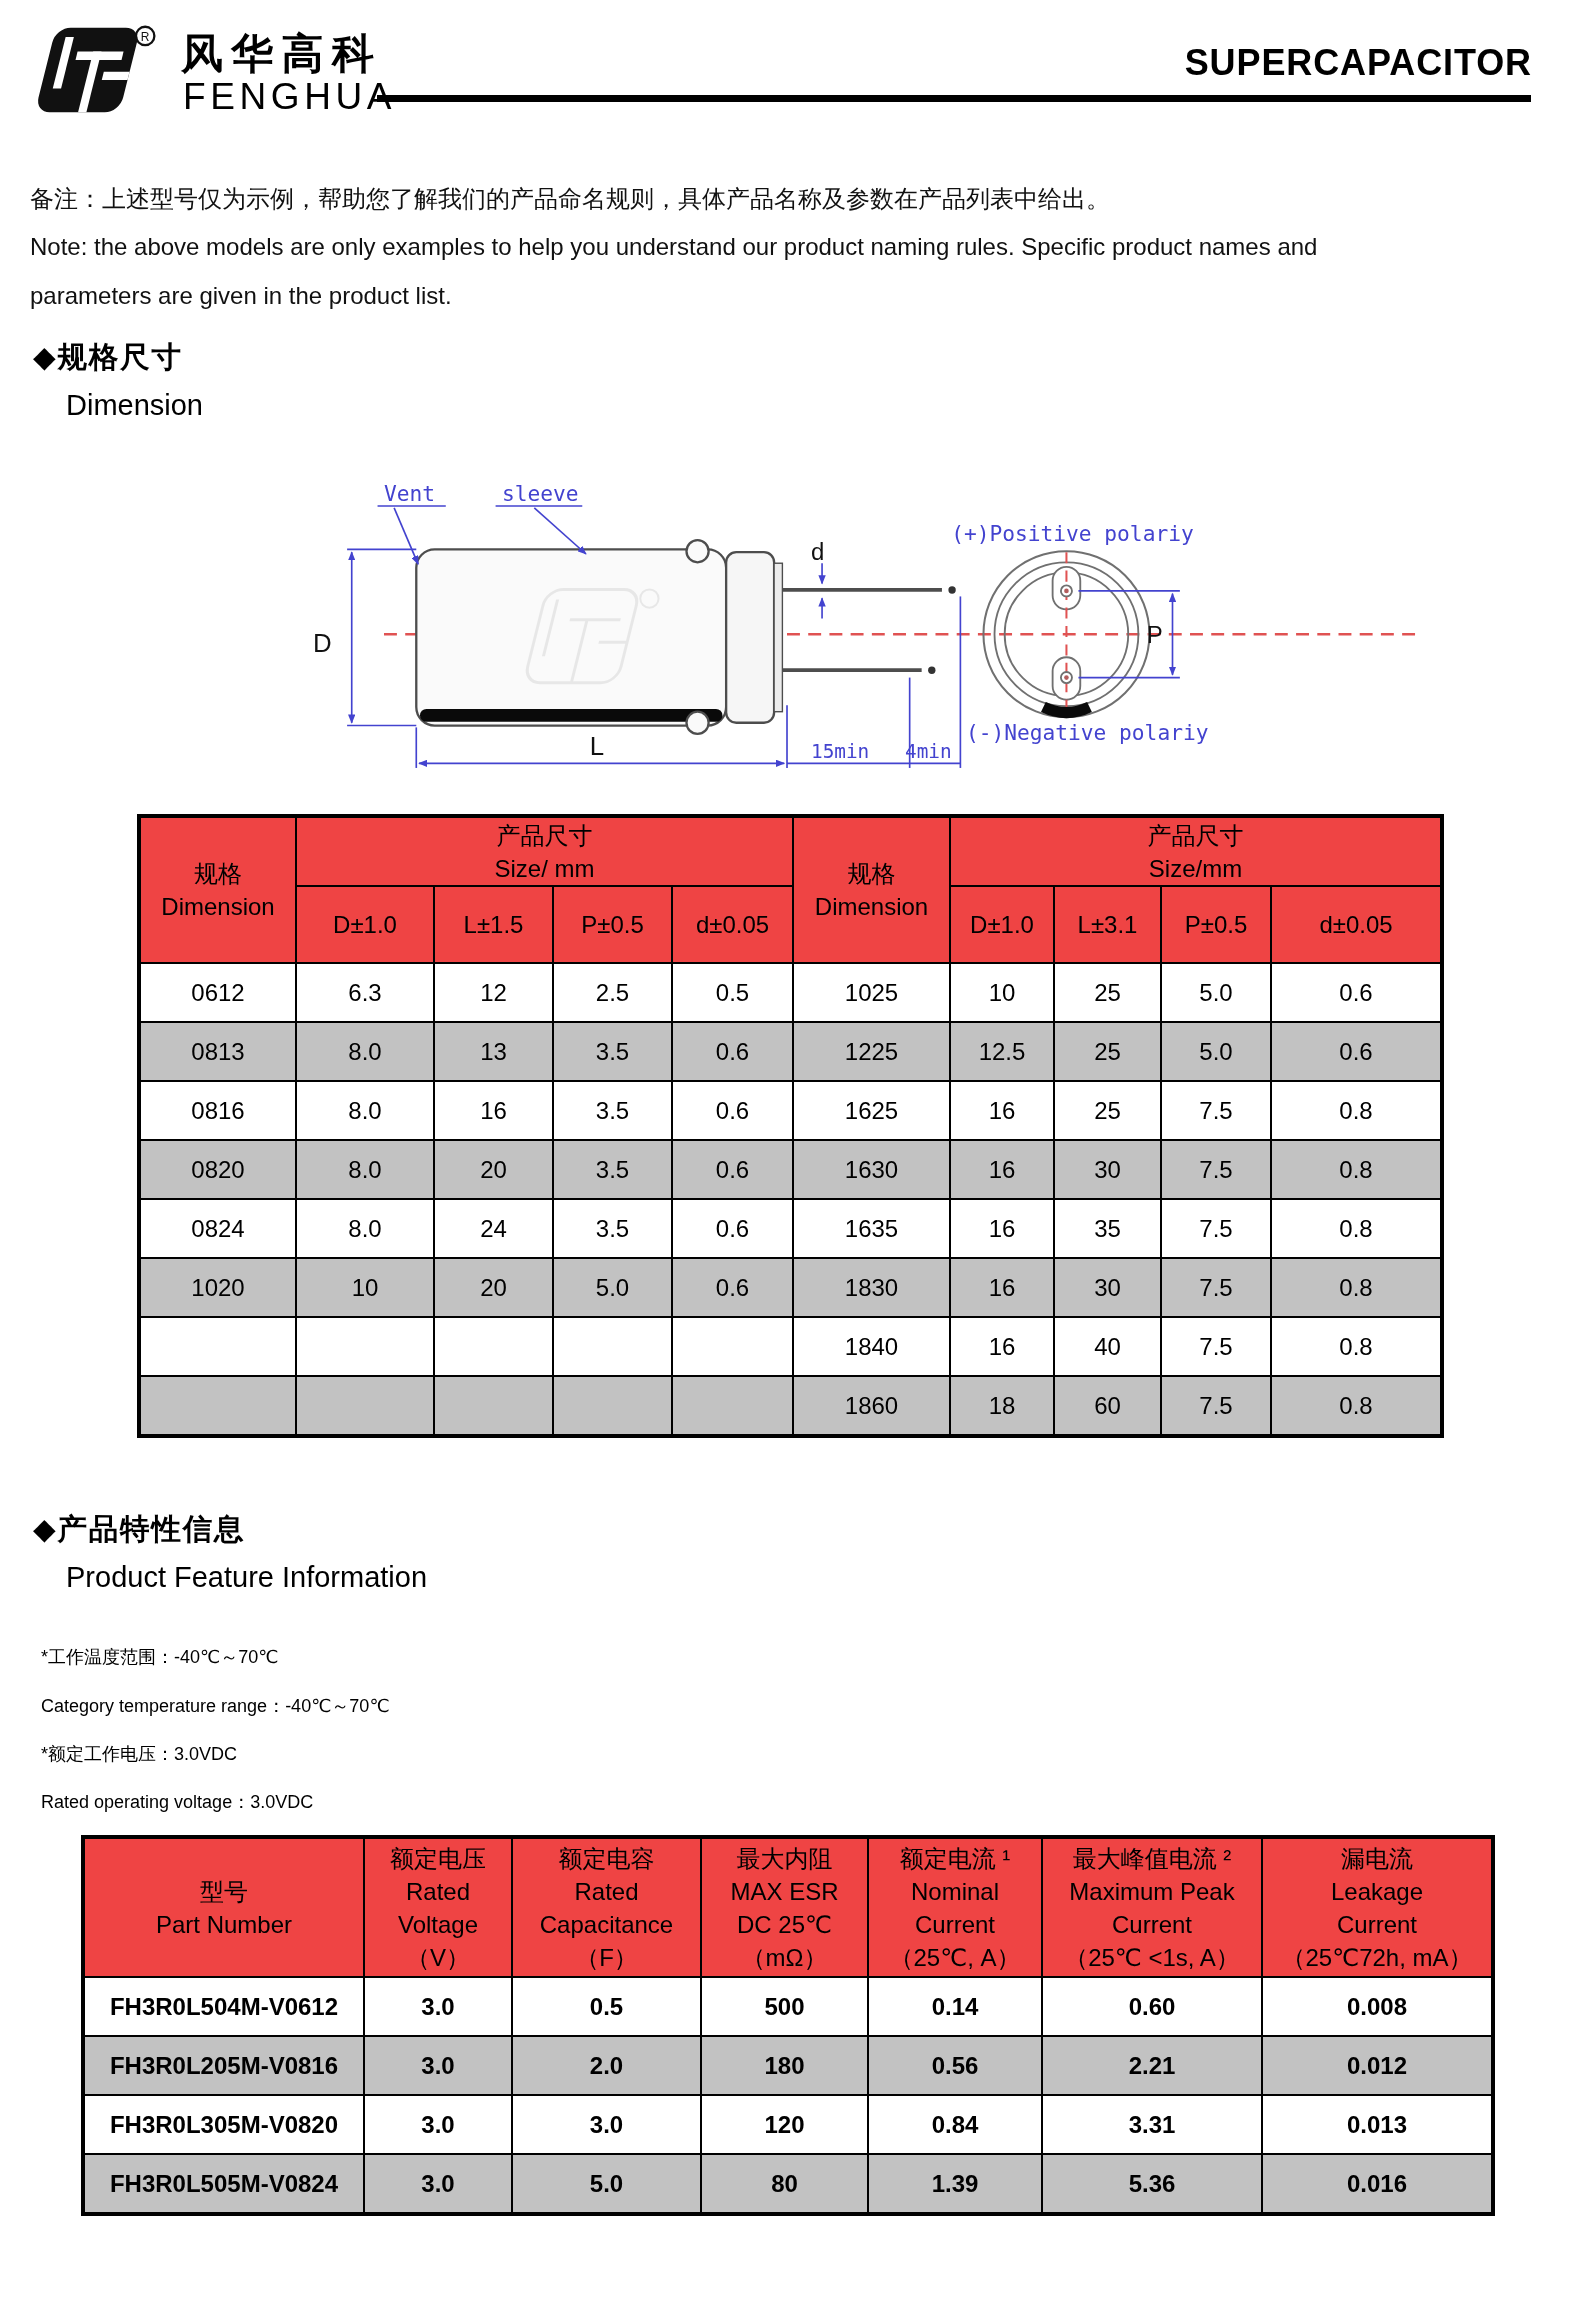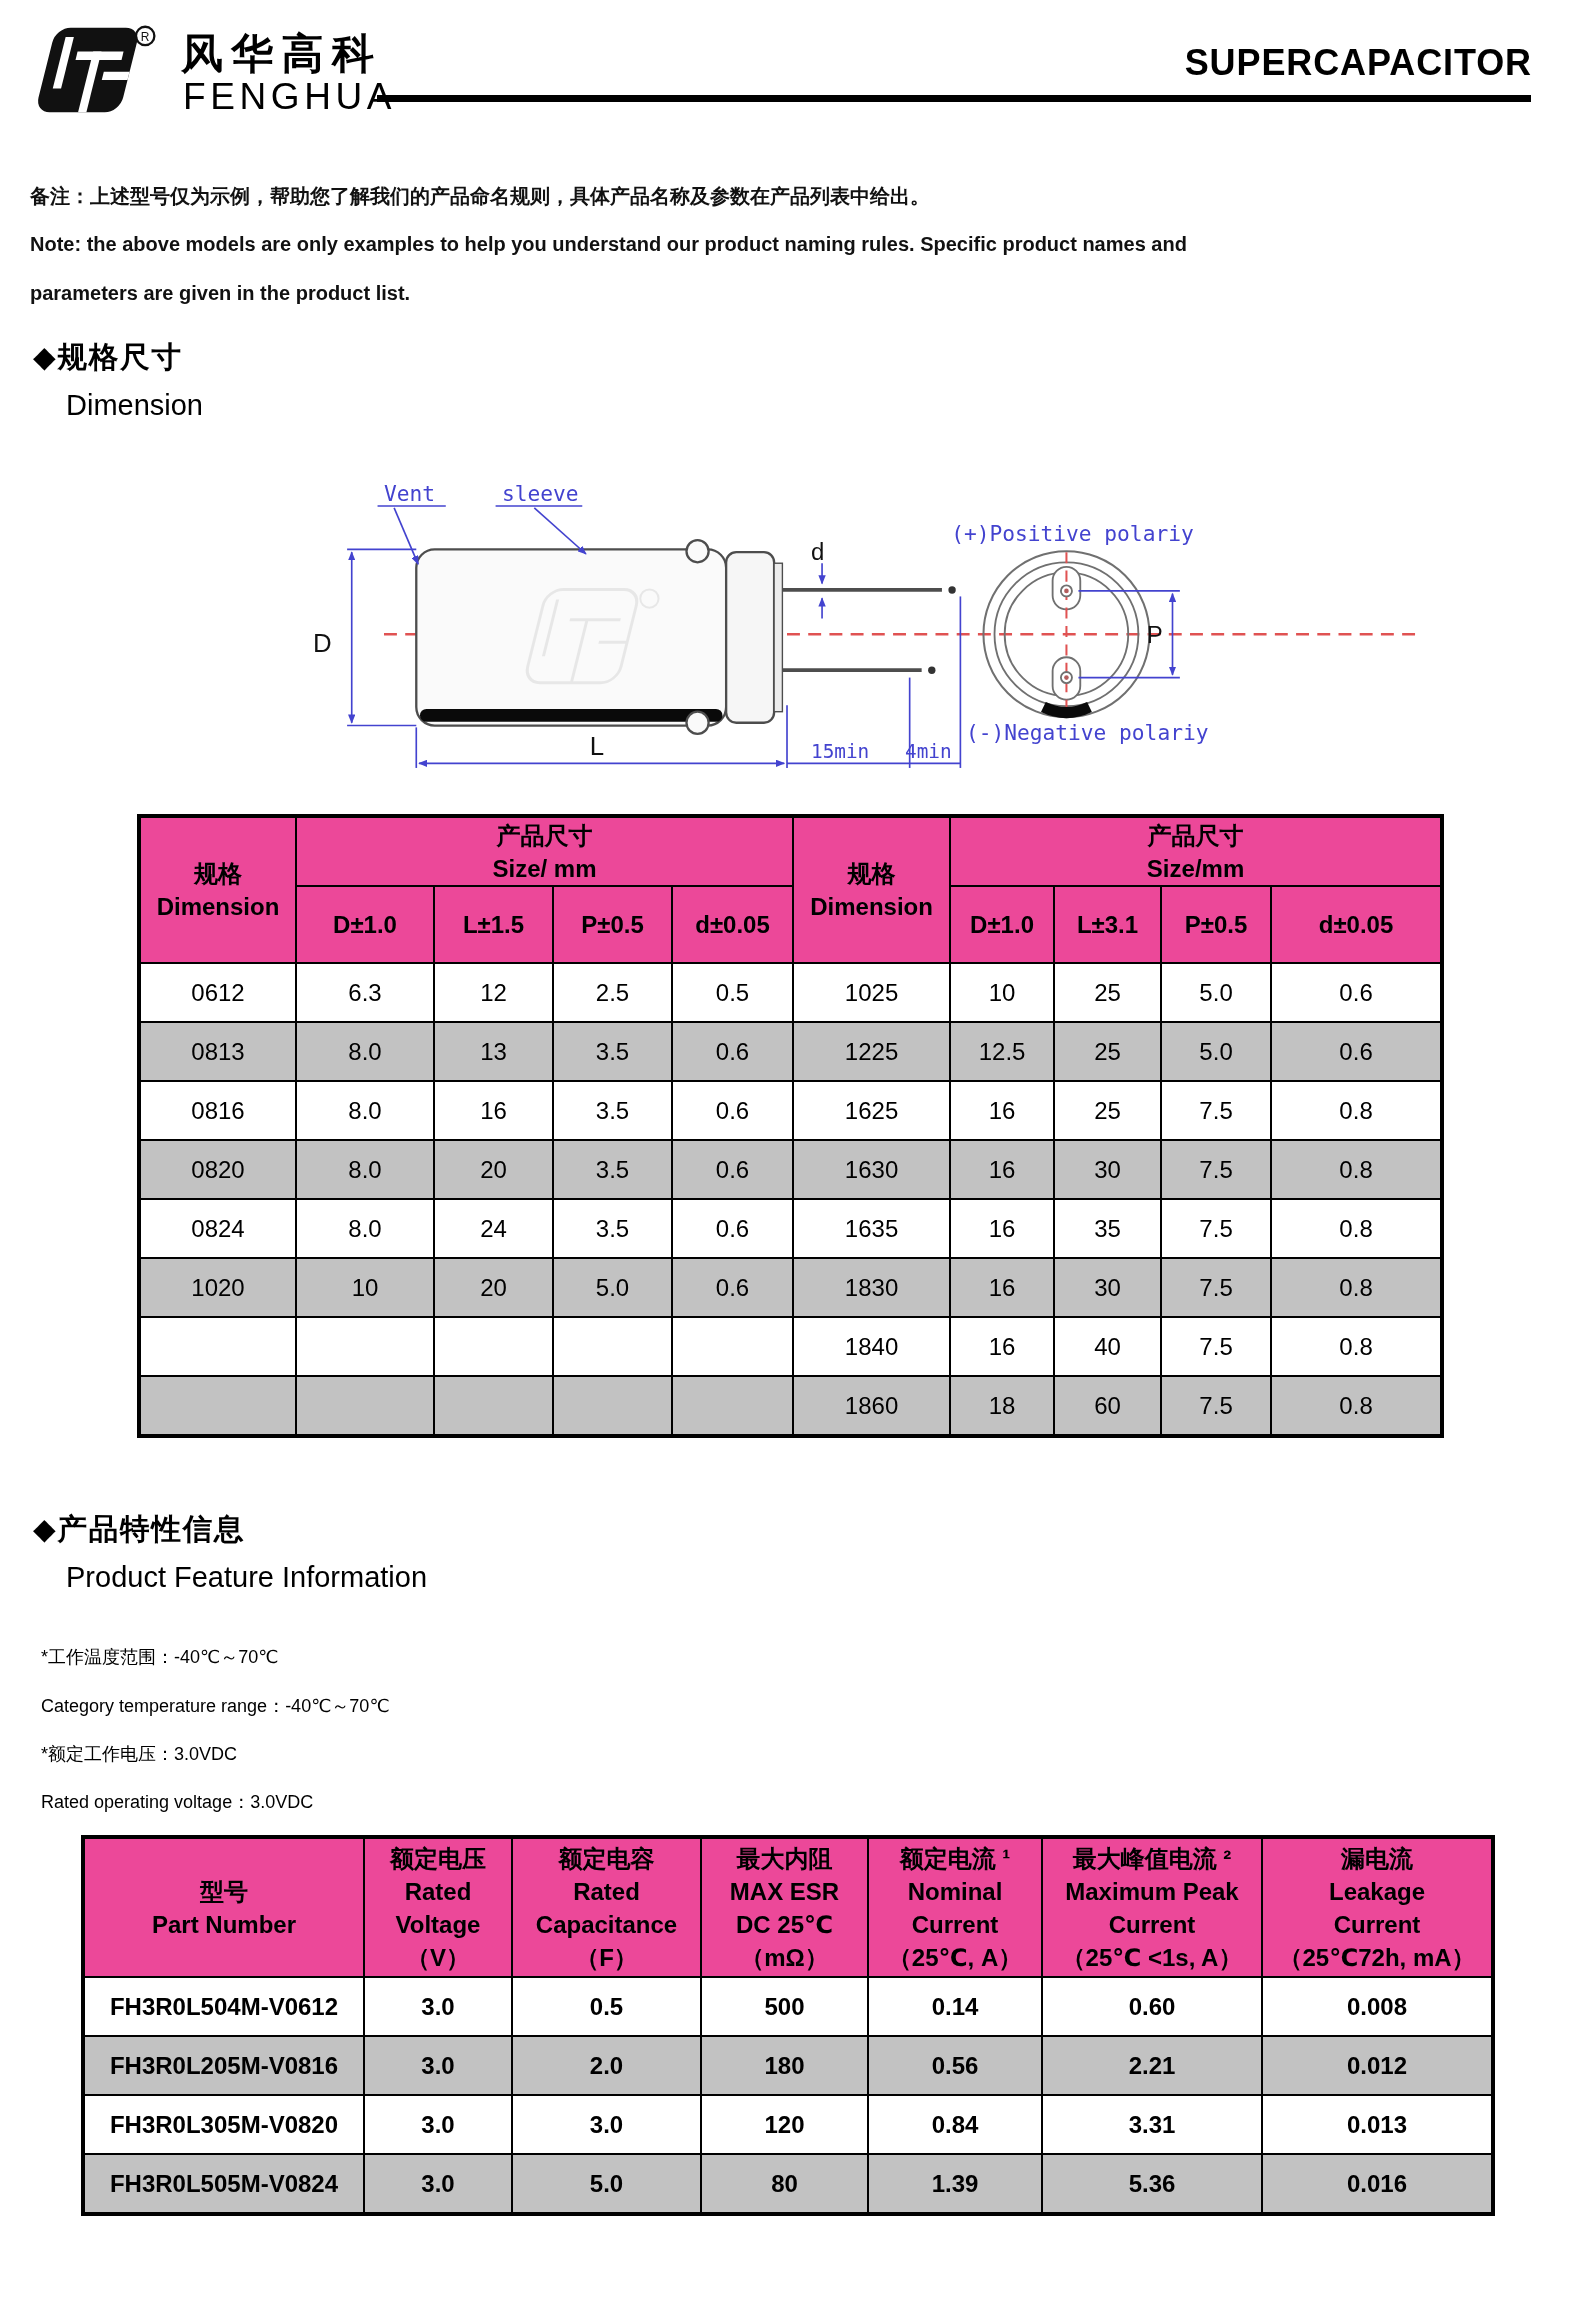--- a/index.html
+++ b/index.html
@@ -7,41 +7,41 @@
   .page{position:relative;width:1574px;height:2321px;background:#fff;overflow:hidden;}
   .abs{position:absolute;}
 
   
   .brand-cn{left:181px;top:26px;font-size:42px;font-weight:bold;letter-spacing:8.3px;}
   .brand-en{left:183px;top:76px;font-size:37px;letter-spacing:4.6px;}
   .doc-title{right:42px;top:42px;font-size:36px;font-weight:bold;letter-spacing:0.9px;}
   .head-rule{left:377px;top:95px;width:1154px;height:7.4px;background:#000;}
 
   
-  .para{left:30px;font-size:20px;color:#111;font-weight:bold;}
+  .para{left:30px;font-size:24px;color:#111;}
   .p-cn{top:183px;}
   .p-en1{top:233px;}
   .p-en2{top:282px;}
 
   
   .sec-cn{font-size:29.5px;font-weight:bold;letter-spacing:1.8px;}
   .sec-en{font-size:29px;}
   .sec1-cn{left:33px;top:338px;}
   .sec1-en{left:66px;top:389px;}
   .sec2-cn{left:33px;top:1510px;}
   .sec2-en{left:66px;top:1561px;}
   .feat-line{left:41px;font-size:18px;}
   .f0{top:1645px;} .f1{top:1694px;} .f2{top:1742px;} .f3{top:1790px;}
 
   
   table{border-collapse:collapse;table-layout:fixed;}
   .dtable{border:4.6px solid #000;}
   .dtable th,.dtable td{border:2.8px solid #000;text-align:center;vertical-align:middle;
       font-size:24px;font-weight:normal;padding:0;white-space:pre-line;line-height:33px;overflow:hidden;}
-  .dtable thead th{background:#ec4899;font-weight:bold;}
+  .dtable thead th{background:#ef4444;}
   .dtable tbody tr:nth-child(even) td{background:#c2c2c2;}
   .t1{left:137px;top:814px;}
   .t1 .hr1 th{height:67px;}
   .t1 .hr2 th{height:75px;}
   .t1 tbody td{height:57px;}
   .t2{left:81px;top:1835px;}
   .t2 thead th{height:137px;line-height:33px;}
   .t2 tbody td{height:57px;font-weight:bold;}
 
   

